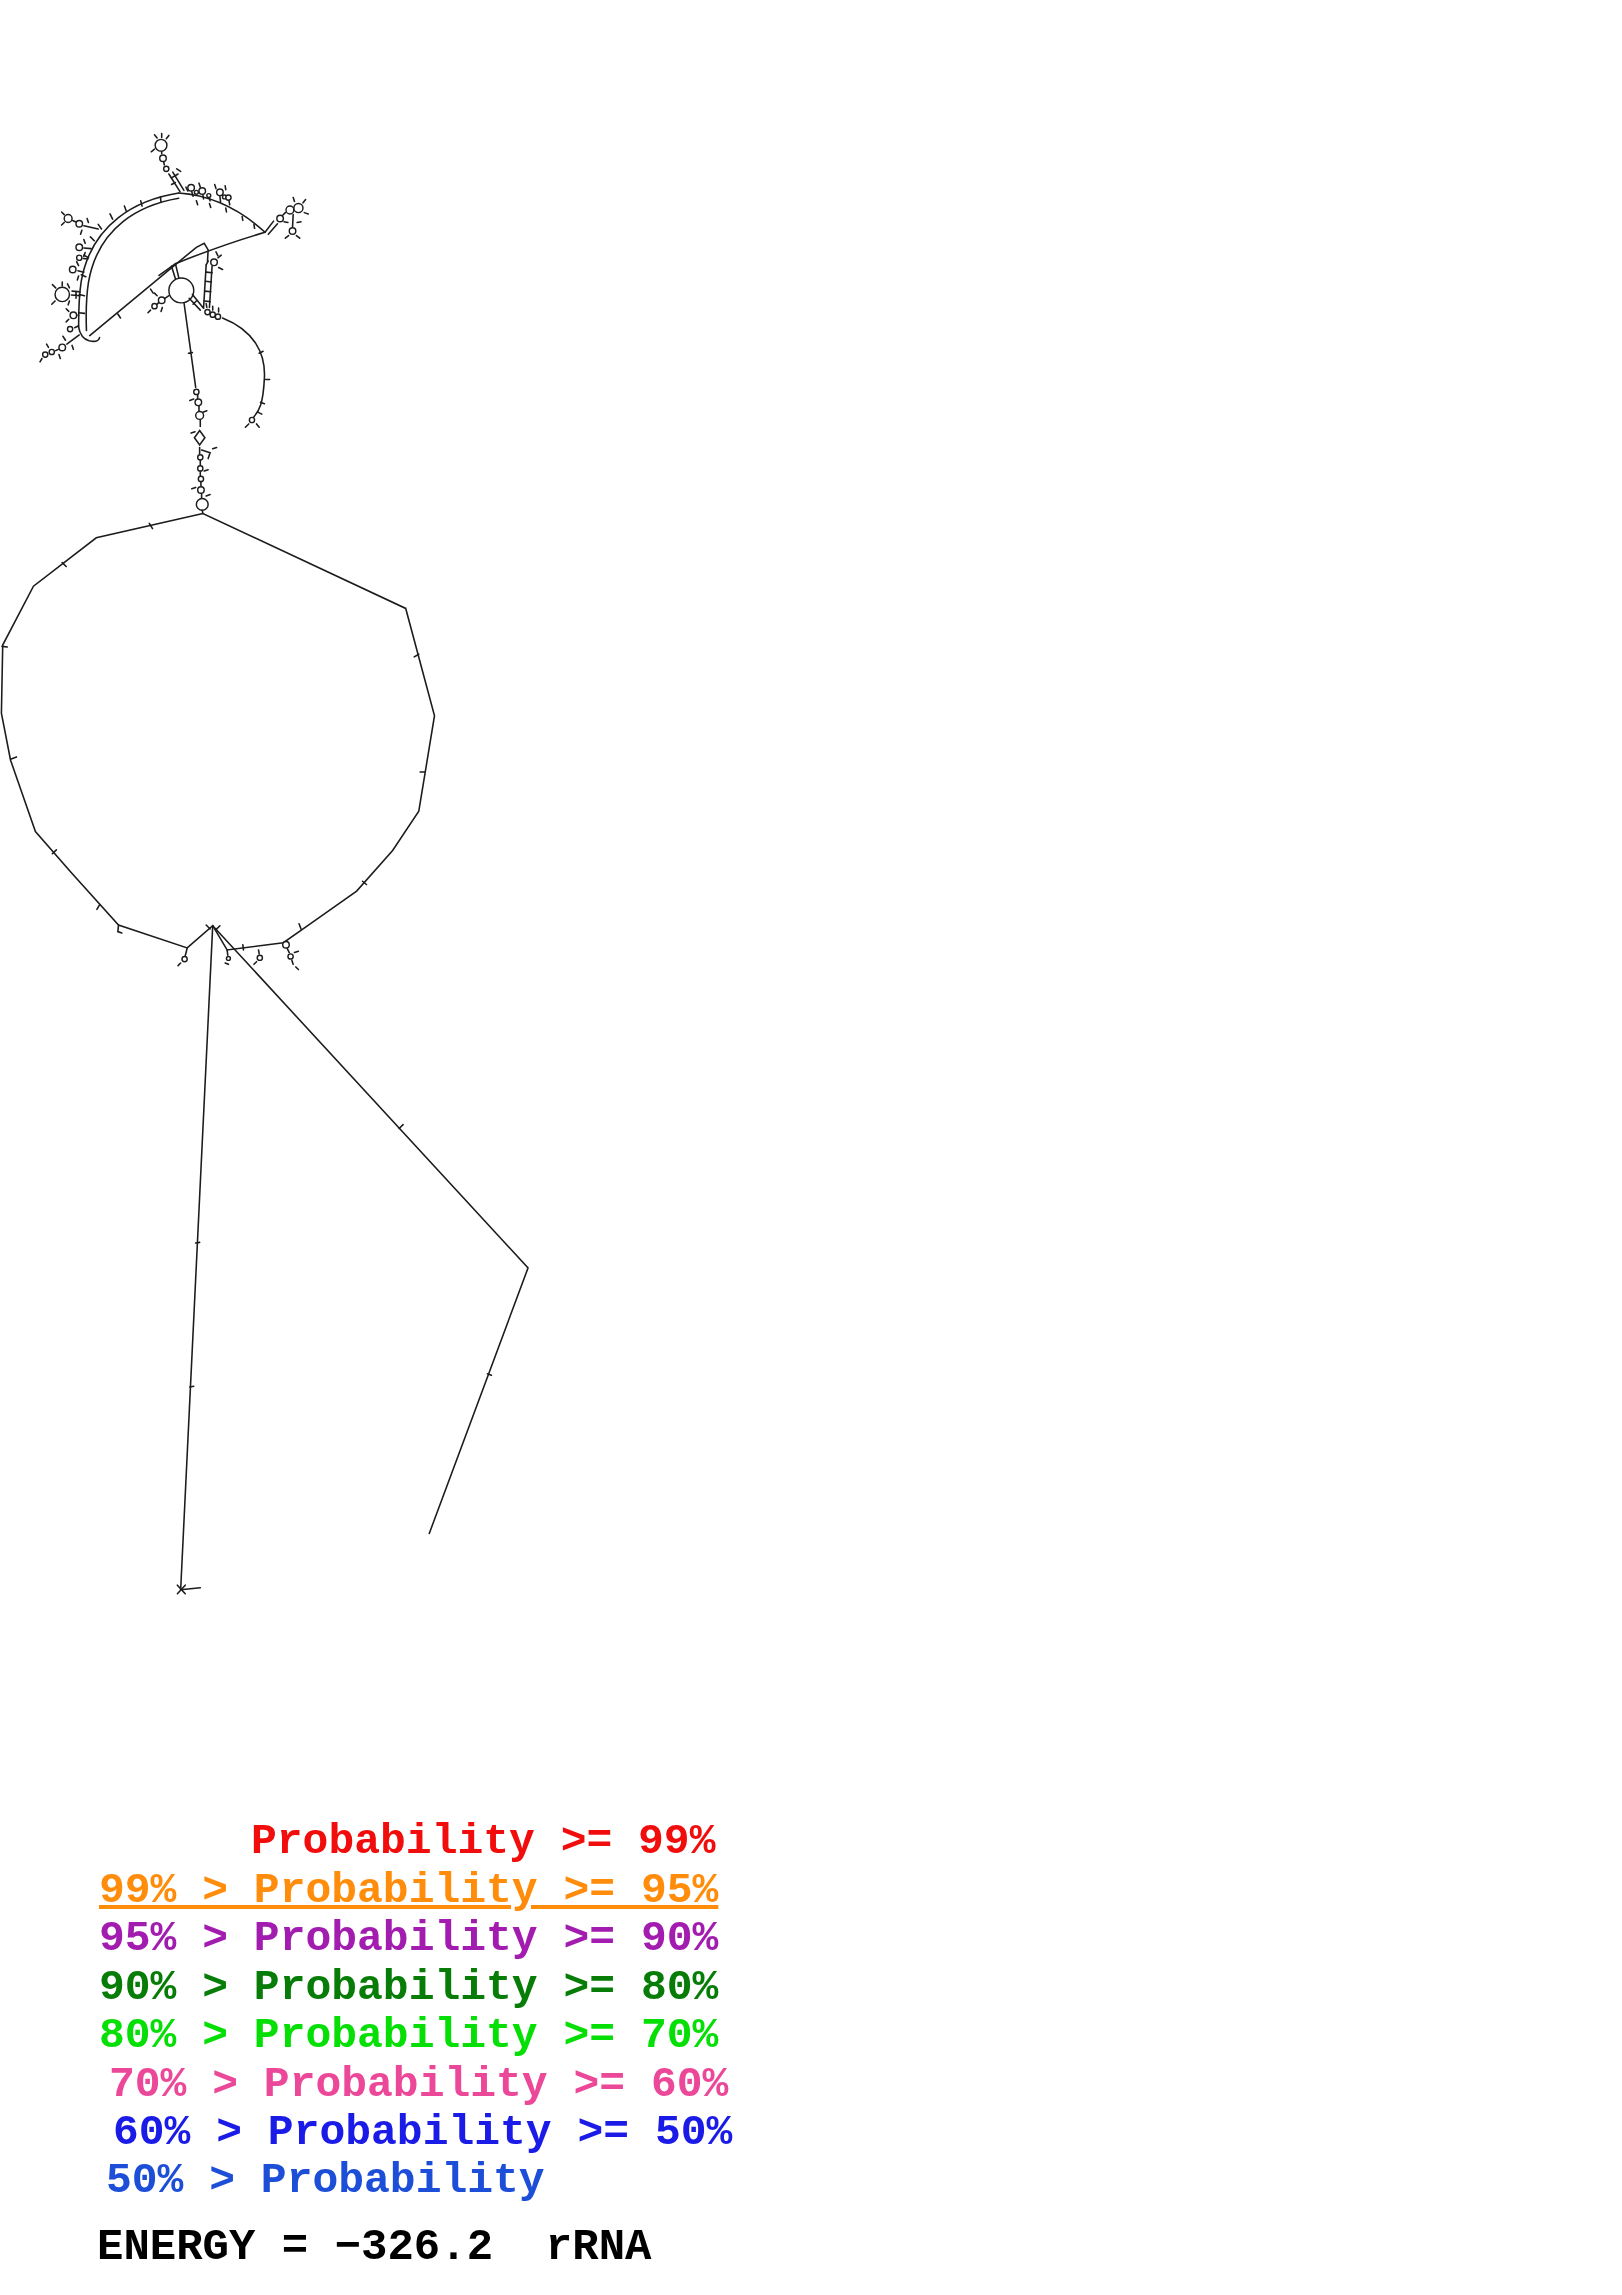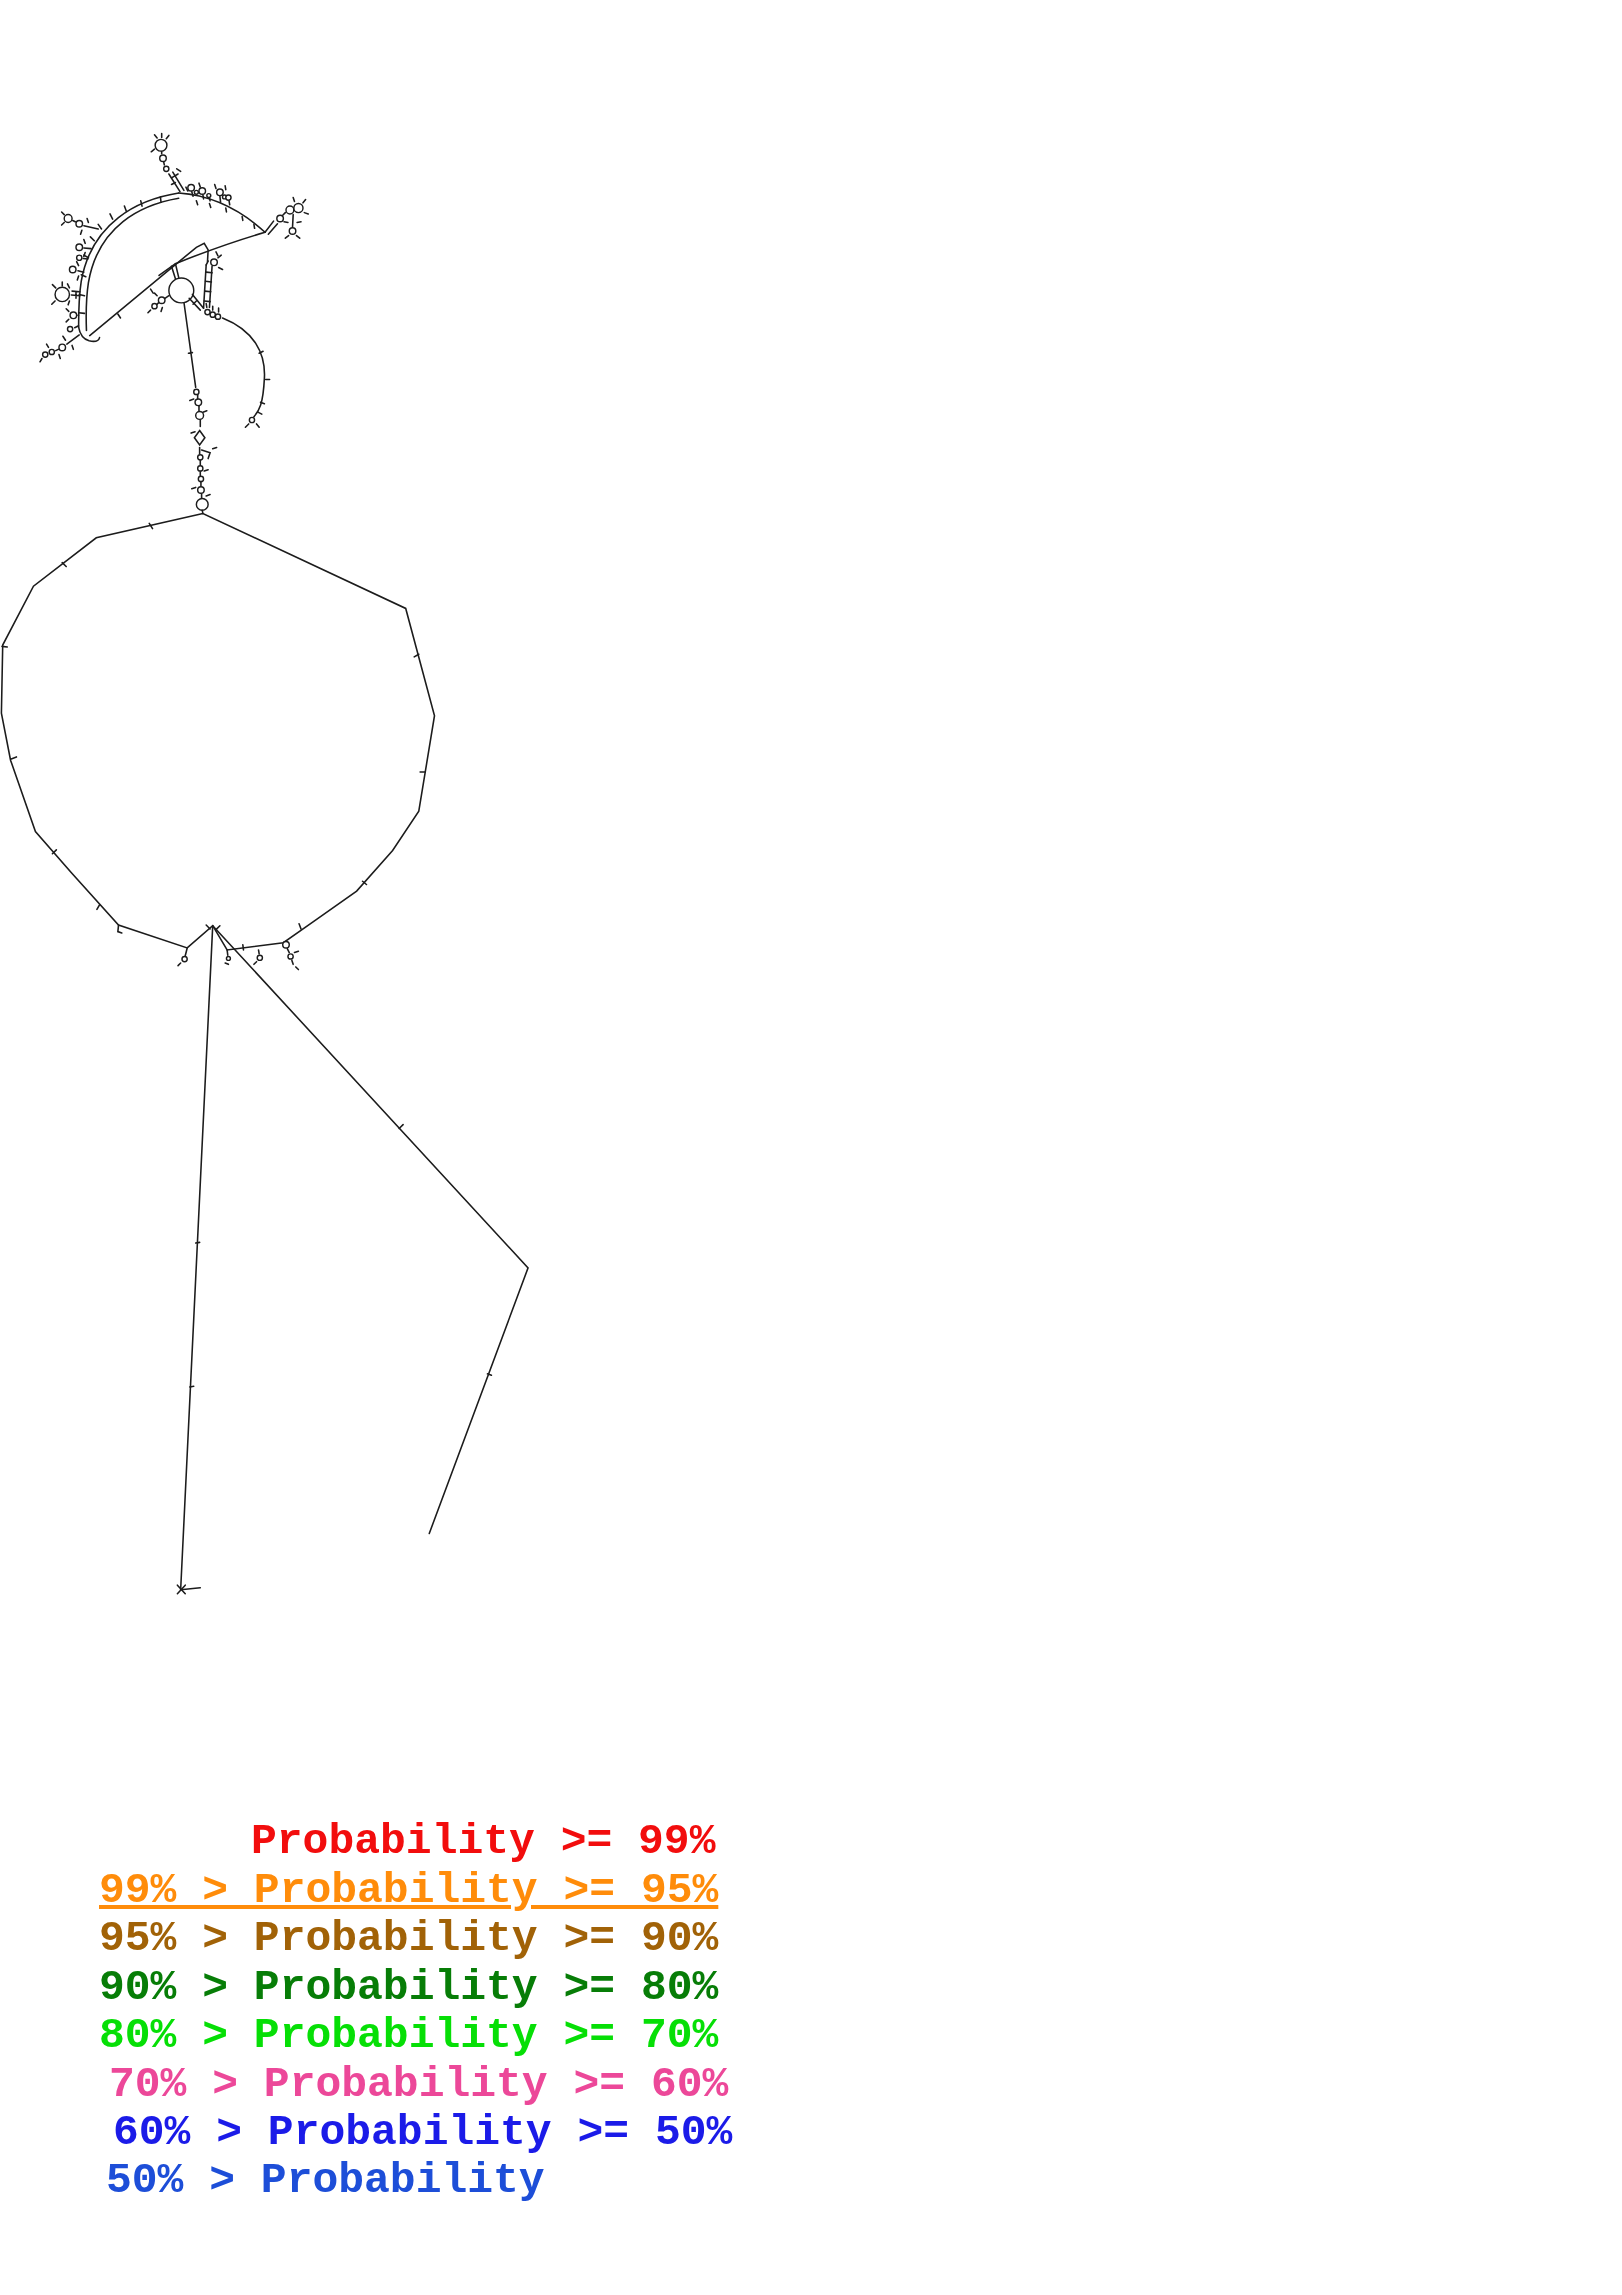--- a/index.html
+++ b/index.html
@@ -196,23 +196,24 @@
       <path d="M89,534 L85,536"></path>
       <circle class="lp" cx="79" cy="538" r="4"></circle>
       <circle class="lp" cx="69" cy="542" r="4"></circle>
       <path d="M100,520 L96,514 M90,542 L92,548 M74,531 L71,526 M64,548 L61,553 M110,528 L112,534"></path>
     </g>
   </svg>
 
   <div>
     <div class="legend-row" style="top: 1820px; left: 251px; color: rgb(242, 13, 13);">Probability &gt;= 99%</div>
     <div class="legend-row" style="top: 1869px; left: 99px; color: rgb(255, 140, 10); text-decoration: underline;">99% &gt; Probability &gt;= 95%</div>
-    <div class="legend-row" style="top: 1917px; left: 99px; color: #a16207;">95% &gt; Probability &gt;= 90%</div>
+    <div class="legend-row" style="top: 1917px; left: 99px; color: #a21caf;">95% &gt; Probability &gt;= 90%</div>
     <div class="legend-row" style="top: 1966px; left: 99px; color: rgb(7, 125, 7);">90% &gt; Probability &gt;= 80%</div>
     <div class="legend-row" style="top: 2014px; left: 99px; color: rgb(6, 223, 6);">80% &gt; Probability &gt;= 70%</div>
     <div class="legend-row" style="top: 2063px; left: 109px; color: #ec4899;">70% &gt; Probability &gt;= 60%</div>
     <div class="legend-row" style="top: 2111px; left: 113px; color: rgb(27, 27, 232);">60% &gt; Probability &gt;= 50%</div>
     <div class="legend-row" style="top: 2159px; left: 106px; color: #1d4ed8;">50% &gt; Probability</div>
   </div>
 
+  <div class="energy-row" style="top:2225px;left:97px">ENERGY = −326.2  rRNA</div>
 
 </div>
 
 
 </body></html>

